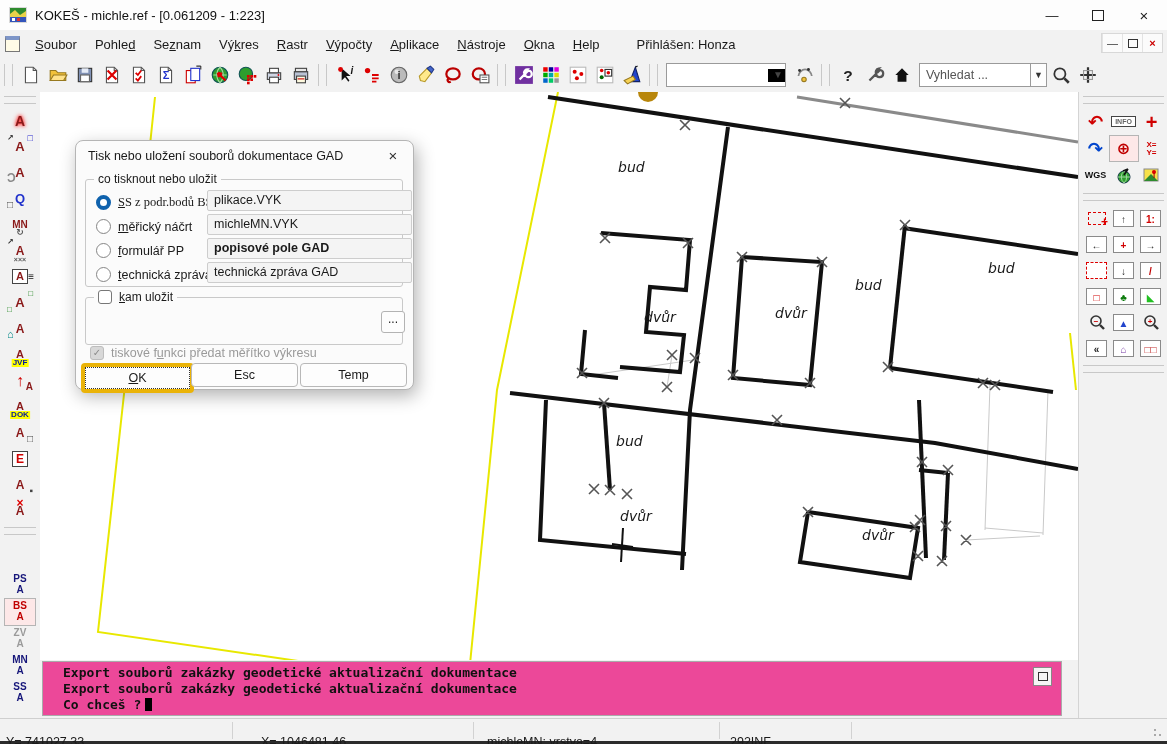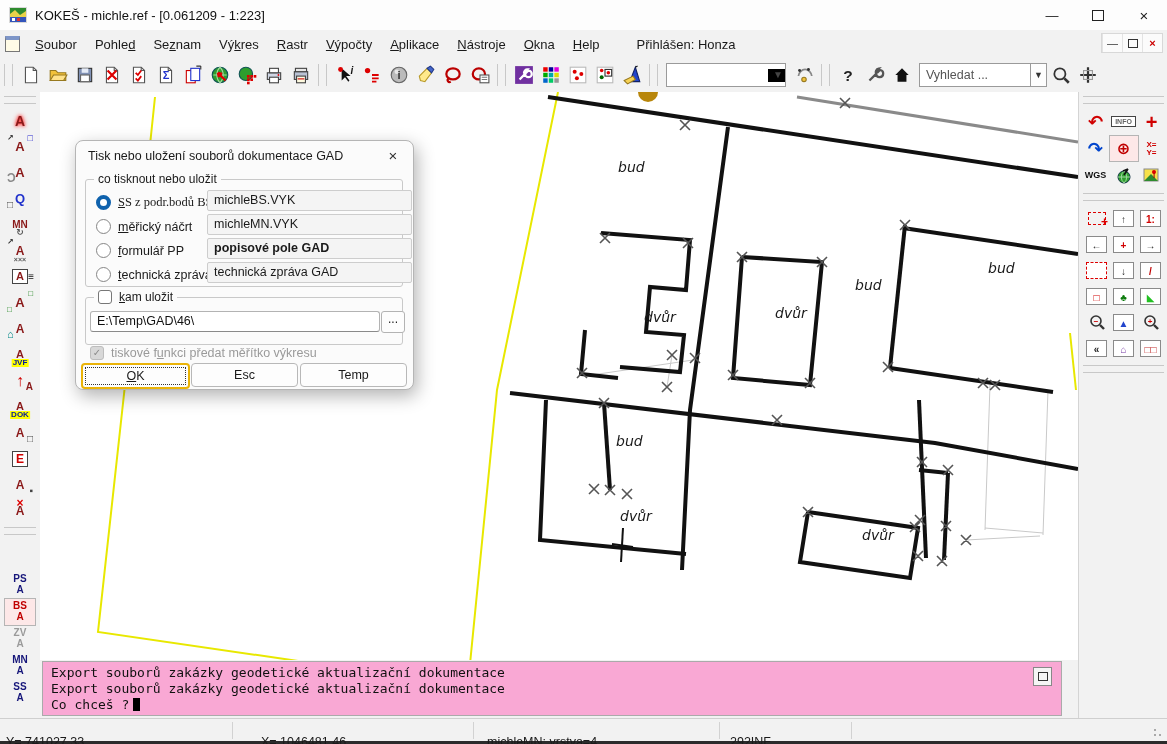--- a/index.html
+++ b/index.html
@@ -49,23 +49,23 @@
   .rgrid{display:flex;flex-wrap:wrap;width:84px;margin:0 auto;justify-content:center;}
   .wtile{position:relative;width:27px;height:26px;display:flex;align-items:center;justify-content:center;}
   .wbase{position:relative;width:19px;height:15px;border:1px solid #8a8a8a;background:#fff;}
   .wbar{height:3px;background:#3c3cA8;background:#3c3ca8;border-bottom:1px dotted #9a9aff;}
   .wglyph{position:absolute;left:0;top:3px;width:100%;text-align:center;font-size:10px;line-height:11px;font-weight:bold;color:#222;}
   .dashred{border:1px dashed #d00000;}
   
   #map-wrap{position:absolute;left:40px;top:92px;width:1038px;height:568px;background:#fff;}
   
   #console-strip{position:absolute;left:40px;top:660px;width:1038px;height:58px;background:#f2f2f2;}
-  #console{position:absolute;left:2px;top:1px;width:1020px;height:55px;background:#f9a8d4;border:1px solid #aaa;
-           font-family:"DejaVu Sans Mono","Liberation Mono",monospace;font-size:13px;font-weight:normal;color:#111;
-           padding:3px 0 0 8px;box-sizing:border-box;line-height:16px;}
+  #console{position:absolute;left:2px;top:1px;width:1020px;height:55px;background:#ec4899;border:1px solid #aaa;
+           font-family:"DejaVu Sans Mono","Liberation Mono",monospace;font-size:13px;font-weight:bold;color:#111;
+           padding:3px 0 0 20px;box-sizing:border-box;line-height:16px;}
   .caret{display:inline-block;width:7px;height:13px;background:#000;vertical-align:-2px;margin-left:4px;}
   #console-max{position:absolute;right:26px;top:7px;width:17px;height:17px;border:1px solid #888;background:#f5f5f5;
                display:flex;align-items:center;justify-content:center;}
   #console-max span{width:8px;height:7px;border:1px solid #333;display:block;}
   
   #statusbar{position:absolute;left:0;top:718px;width:100%;height:26px;background:#f2f2f2;border-top:1px solid #cfcfcf;
              font-size:12.5px;color:#1a1a1a;border-bottom:3px solid #2b2b2b;box-sizing:border-box;}
   .st{position:absolute;top:16px;text-align:right;}
   .st-div{position:absolute;top:3px;width:1px;height:17px;background:#d2d2d2;}
   #grip-dots{position:absolute;right:3px;top:8px;width:12px;height:12px;
@@ -85,21 +85,21 @@
   .opt-label{width:96px;}
   .opt-field{position:absolute;left:121px;width:197px;height:17px;background:#f4f4f4;border:1px solid #cdcdcd;border-radius:2px;padding:2px 0 0 6px;}
   .chk{width:12px;height:12px;border:1px solid #777;border-radius:3px;background:#fff;margin-right:7px;flex:0 0 auto;}
   .chk.dis{background:#d8d8d8;border-color:#bdbdbd;color:#8a8a8a;font-size:10px;line-height:11px;text-align:center;}
   #path-input{position:absolute;left:14px;top:170px;width:282px;height:17px;background:#fff;border:1px solid #b3b3b3;
               border-bottom-color:#8a8a8a;border-radius:3px;font-size:12.5px;color:#111;padding:2px 0 0 6px;}
   #browse-btn{position:absolute;left:305px;top:170px;width:22px;height:20px;border:1px solid #b3b3b3;border-radius:3px;
               background:#fdfdfd;text-align:center;line-height:14px;font-size:12px;}
   .dlg-btn{position:absolute;top:222px;width:105px;height:22px;border:1px solid #b8b8b8;border-radius:4px;background:#fdfdfd;
            display:flex;align-items:center;justify-content:center;font-size:12.5px;}
-  #btn-ok{left:5px;border:2px solid #eab308;outline:1px dotted #333;outline-offset:-5px;justify-content:center;}
+  #btn-ok{left:5px;border:4px solid #eab308;outline:1px dotted #333;outline-offset:-5px;justify-content:center;}
   #btn-esc{left:115px;} #btn-help{left:224px;}
   u{text-decoration:underline;}
 </style>
 </head>
 <body>
 
 <div id="app">
 
   <div id="titlebar">
     <svg id="app-icon" viewBox="0 0 18 16">
@@ -581,21 +581,21 @@
   <div id="dialog">
     <div id="dlg-title">Tisk nebo uložení souborů dokumentace GAD</div>
     <div id="dlg-close">×</div>
     <div class="groupbox" style="left:9px;top:38px;width:316px;height:106px;">
       <span class="group-label">co tisknout nebo uložit</span>
       <div id="opt-rows">
           <div class="opt-row" style="top: 12px; font-family: Liberation Serif, serif;">
             <span class="radio sel"></span>
             <span class="opt-label"><u>S</u>S z podr.bodů BS</span>
           </div>
-          <div class="opt-field" style="top: 10px;">michleBS.VYK</div>
+          <div class="opt-field" style="top: 10px;">plikace.VYK</div>
           <div class="opt-row" style="top: 36px;">
             <span class="radio"></span>
             <span class="opt-label"><u>m</u>ěřický náčrt</span>
           </div>
           <div class="opt-field" style="top: 34px;">michleMN.VYK</div>
           <div class="opt-row" style="top: 60px;">
             <span class="radio"></span>
             <span class="opt-label"><u>f</u>ormulář PP</span>
           </div>
           <div class="opt-field" style="top: 58px; font-weight: bold;">popisové pole GAD</div>
@@ -605,21 +605,20 @@
           </div>
           <div class="opt-field" style="top: 82px;">technická zpráva GAD</div>
         </div>
     </div>
     <div class="groupbox" style="left:9px;top:156px;width:316px;height:46px;">
       <span class="group-label" id="save-chk-wrap" style="display:flex;align-items:center;">
         <span class="chk"></span>
         <span id="save-chk-label"><u>k</u>am uložit</span>
       </span>
     </div>
-    <div id="path-input">E:\Temp\GAD\46\</div>
     <div id="browse-btn">...</div>
     <div style="position:absolute;left:14px;top:205px;display:flex;align-items:center;color:#9a9a9a;">
       <span class="chk dis">✓</span>
       <span id="scale-chk-label">tiskové f<u>u</u>nkci předat měřítko výkresu</span>
     </div>
     <div class="dlg-btn" id="btn-ok">
         <span><u>O</u>K</span>
       </div>
     <div class="dlg-btn" id="btn-esc">Esc</div>
     <div class="dlg-btn" id="btn-help">Temp</div>

